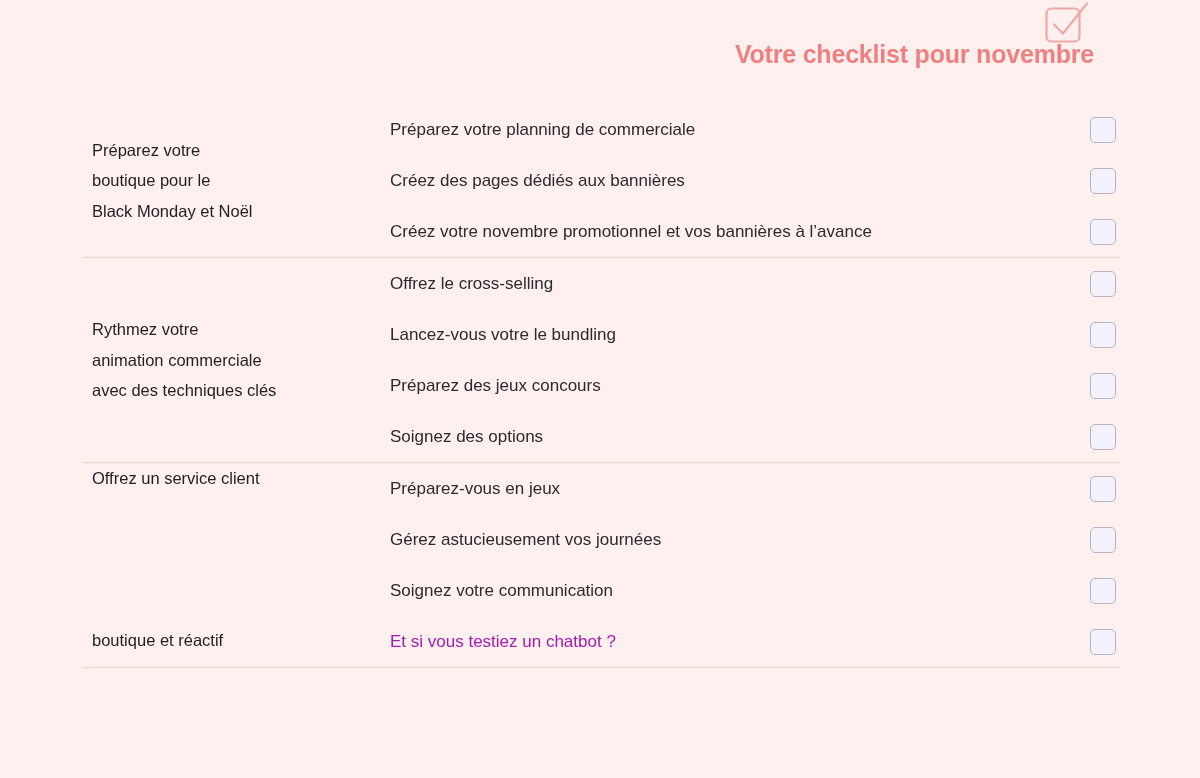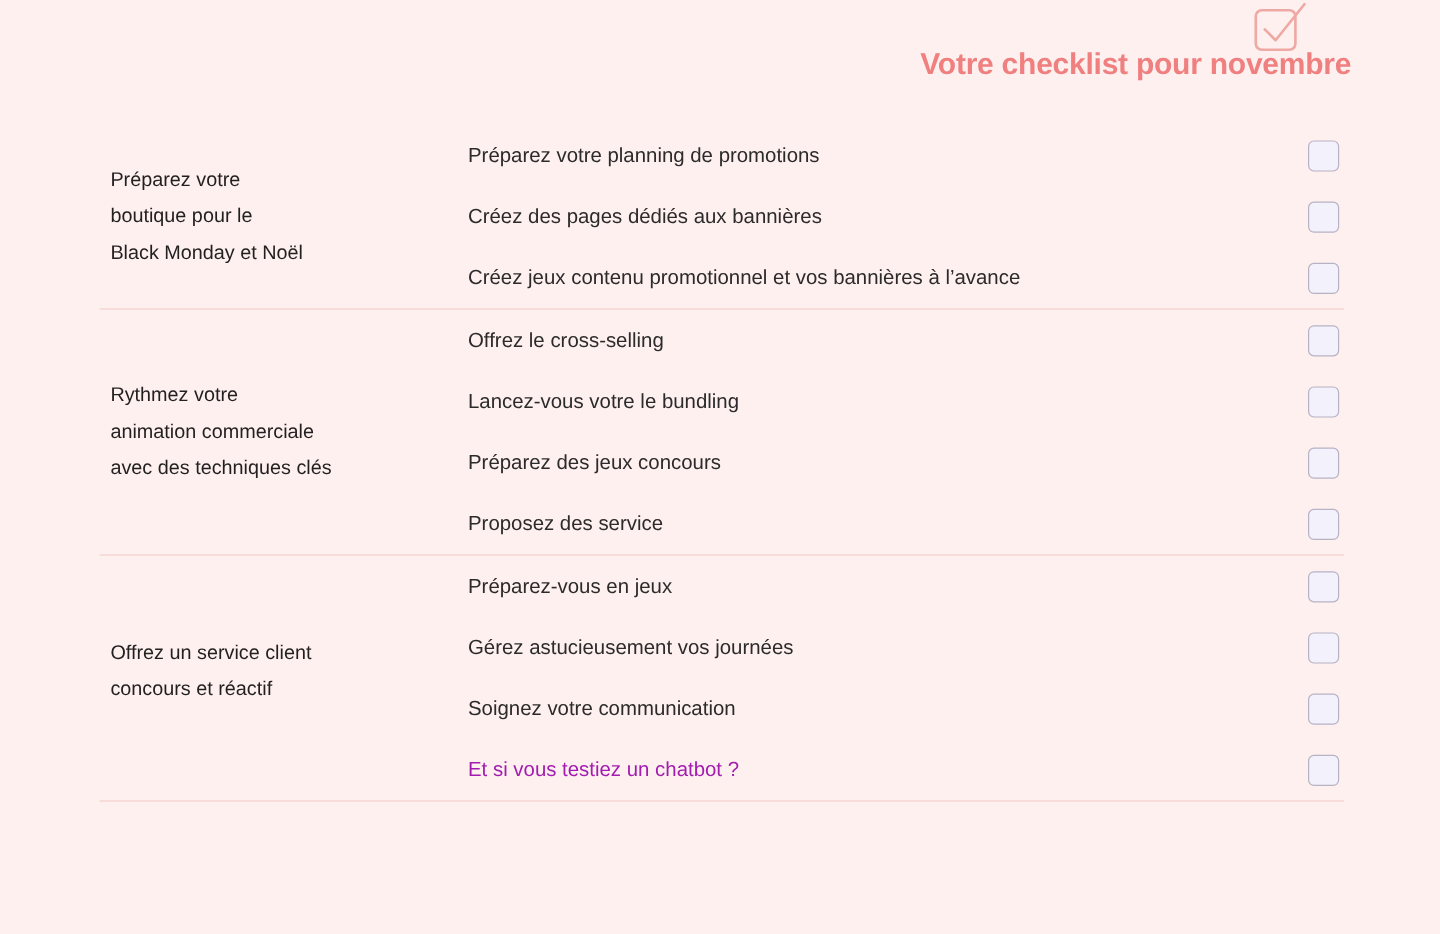--- a/index.html
+++ b/index.html
@@ -24,21 +24,21 @@
   
   .header {
     position: absolute;
     left: 0;
     top: 26px;
     width: 1200px;
     height: 56px;
     display: flex;
     align-items: center;
     justify-content: flex-end;
-    padding-right: 74px;
+    padding-right: 106px;
     box-sizing: border-box;
   }
   .header-title {
     font-size: 25px;
     font-weight: bold;
     color: #f08080;
     letter-spacing: -0.2px;
     white-space: nowrap;
   }
   .header-icon {
@@ -77,21 +77,21 @@
     padding: 0 14px 0 9px;
     display: flex;
     flex-direction: column;
     justify-content: center;
     font-size: 16.5px;
     font-weight: normal;
     color: #221f20;
     line-height: 30.5px;
   }
   .section-label.align-bottom {
-    justify-content: center;
+    justify-content: space-between;
     padding-bottom: 12px;
   }
 
   .section-rows {
     flex: 1 1 auto;
     display: flex;
     flex-direction: column;
   }
 
   .row {
@@ -140,29 +140,29 @@
 
   <div class="checklist">
       <div class="section">
         <div class="section-label">
           <div>Préparez votre</div>
           <div>boutique pour le</div>
           <div>Black Monday et Noël</div>
         </div>
         <div class="section-rows">
           <div class="row">
-            <div class="row-text">Préparez votre planning de promotions</div>
+            <div class="row-text">Préparez votre planning de commerciale</div>
             <div class="row-checkbox" role="checkbox" aria-checked="false"></div>
           </div>
           <div class="row">
             <div class="row-text">Créez des pages dédiés aux bannières</div>
             <div class="row-checkbox" role="checkbox" aria-checked="false"></div>
           </div>
           <div class="row">
-            <div class="row-text">Créez jeux contenu promotionnel et vos bannières à l’avance</div>
+            <div class="row-text">Créez votre novembre promotionnel et vos bannières à l’avance</div>
             <div class="row-checkbox" role="checkbox" aria-checked="false"></div>
           </div>
         </div>
       </div>
       <div class="section">
         <div class="section-label">
           <div>Rythmez votre</div>
           <div>animation commerciale</div>
           <div>avec des techniques clés</div>
         </div>
@@ -173,29 +173,29 @@
           </div>
           <div class="row">
             <div class="row-text">Lancez-vous votre le bundling</div>
             <div class="row-checkbox" role="checkbox" aria-checked="false"></div>
           </div>
           <div class="row">
             <div class="row-text">Préparez des jeux concours</div>
             <div class="row-checkbox" role="checkbox" aria-checked="false"></div>
           </div>
           <div class="row">
-            <div class="row-text">Proposez des service</div>
+            <div class="row-text">Soignez des options</div>
             <div class="row-checkbox" role="checkbox" aria-checked="false"></div>
           </div>
         </div>
       </div>
       <div class="section">
         <div class="section-label align-bottom">
           <div>Offrez un service client</div>
-          <div>concours et réactif</div>
+          <div>boutique et réactif</div>
         </div>
         <div class="section-rows">
           <div class="row">
             <div class="row-text">Préparez-vous en jeux</div>
             <div class="row-checkbox" role="checkbox" aria-checked="false"></div>
           </div>
           <div class="row">
             <div class="row-text">Gérez astucieusement vos journées</div>
             <div class="row-checkbox" role="checkbox" aria-checked="false"></div>
           </div>

